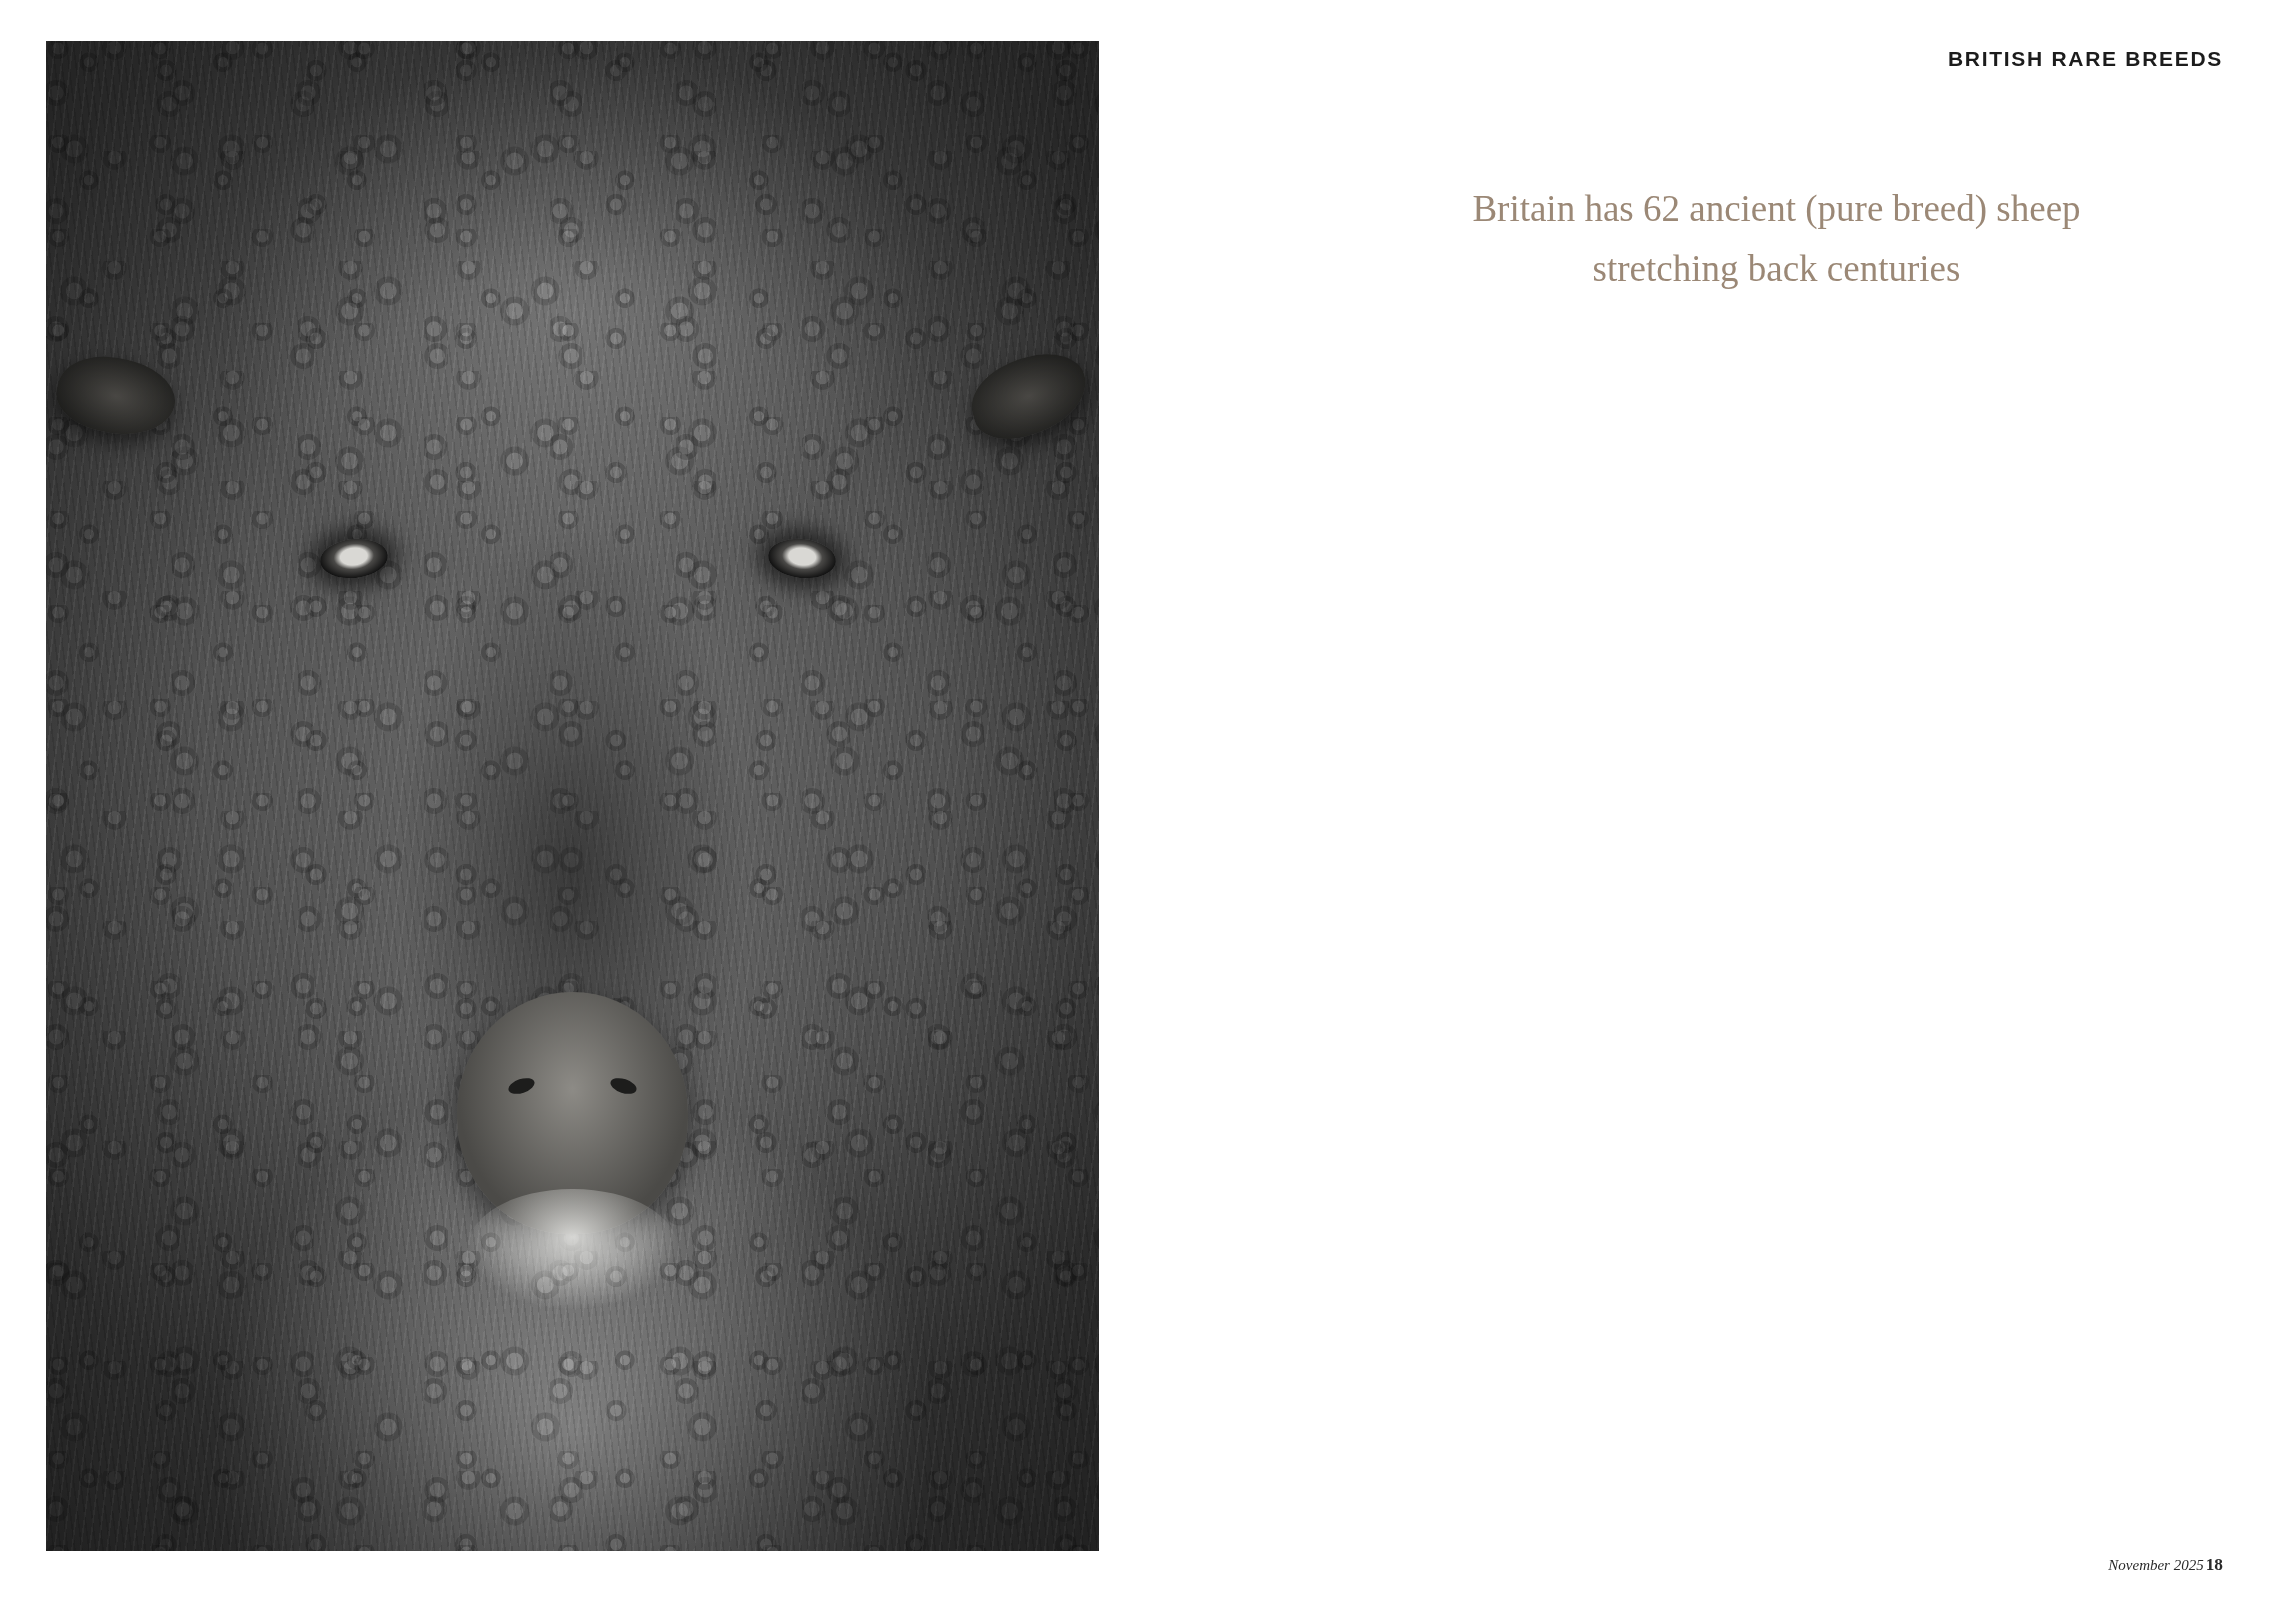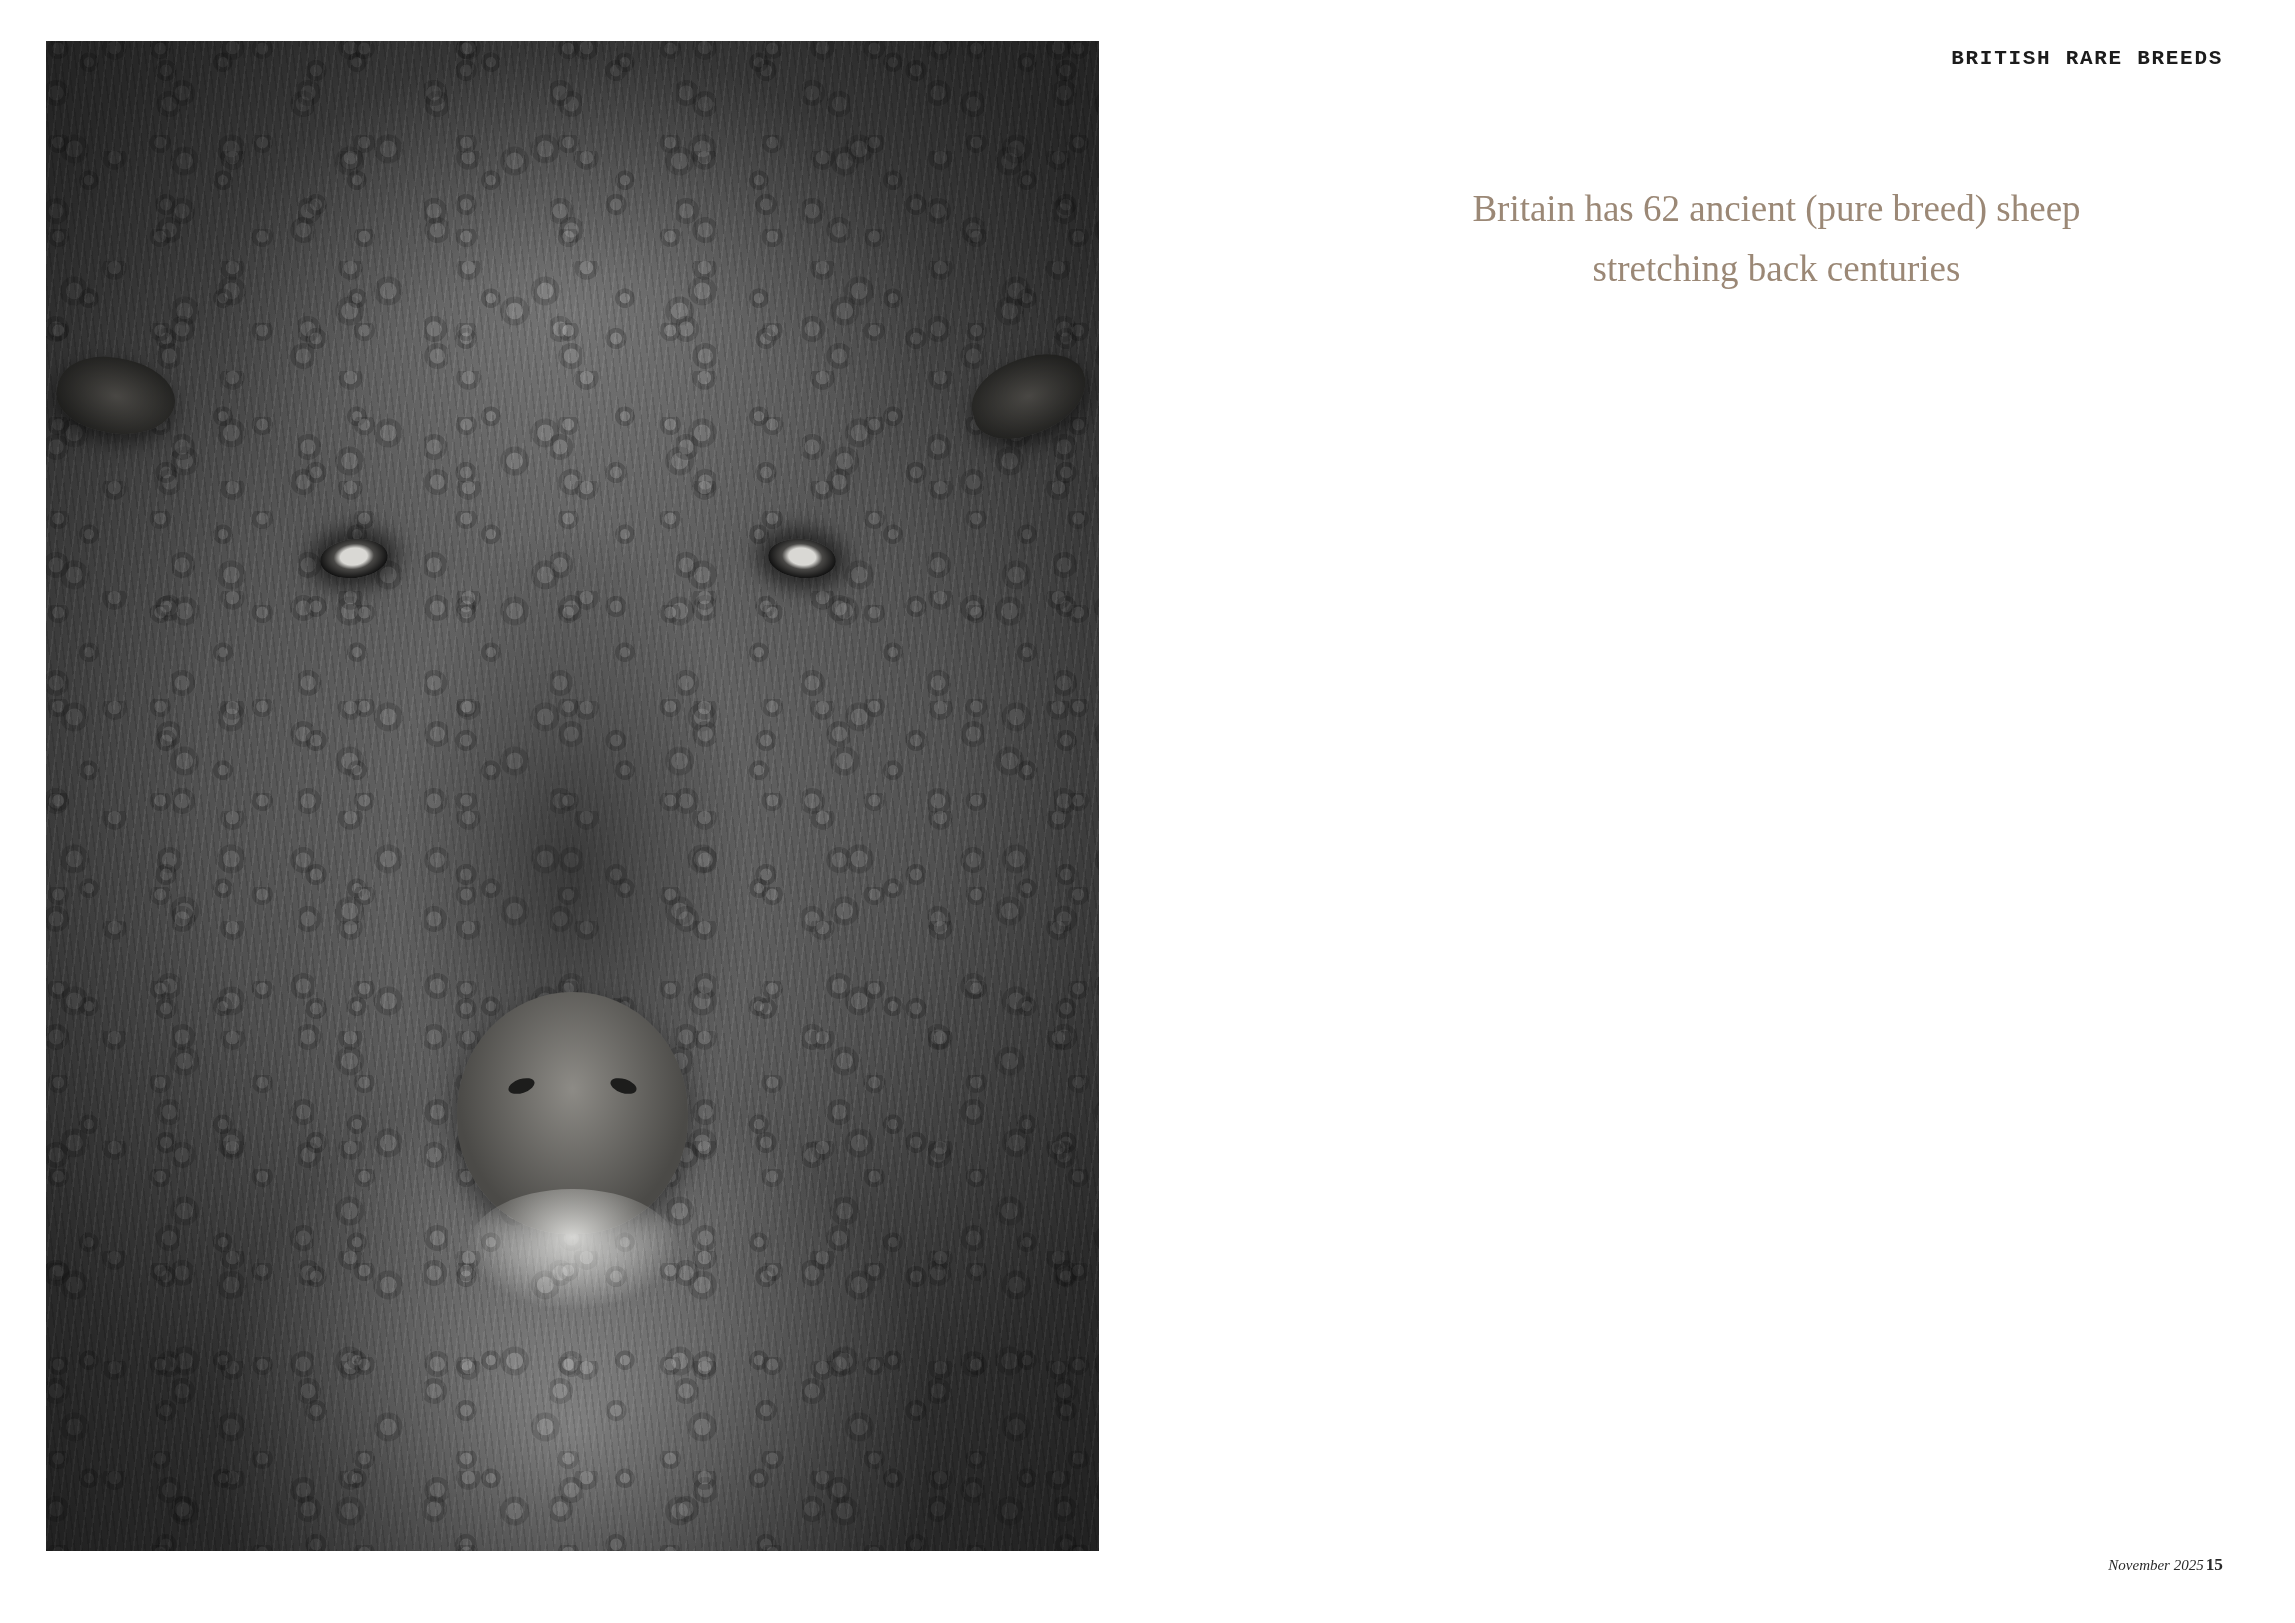--- a/index.html
+++ b/index.html
@@ -125,21 +125,21 @@
   .page-right {
     position: relative;
     width: 1154px;
     height: 1623px;
     background: #ffffff;
   }
   .running-head {
     position: absolute;
     right: 72px;
     top: 47px;
-    font-family: Liberation Mono, monospace;
+    font-family: Liberation Sans, sans-serif;
     font-weight: bold;
     font-size: 21px;
     letter-spacing: 1.7px;
     color: #1c1c1c;
   }
   .standfirst {
     position: absolute;
     left: 181px;
     top: 179px;
     width: 909px;
@@ -195,18 +195,18 @@
 
     <div class="running-head">BRITISH RARE BREEDS</div>
 
     <div class="standfirst">
       <div class="l1">Britain has 62 ancient (pure breed) sheep</div>
       <div class="l4">stretching back centuries</div>
     </div>
 
     <div class="footer-right">
       <span class="date">November 2025</span>
-      <span class="pageno">15</span>
+      <span class="pageno">18</span>
     </div>
 
   </div>
 </div>
 
 
 </body></html>

